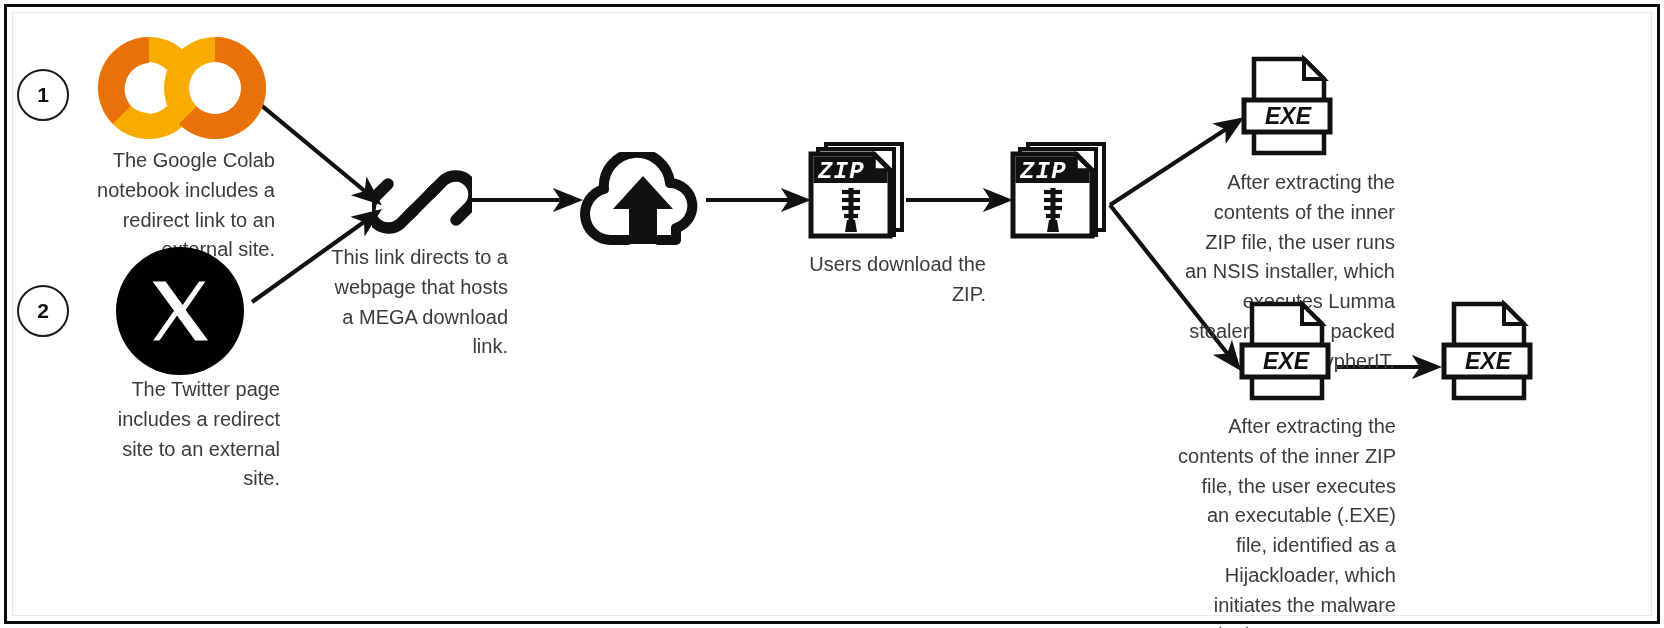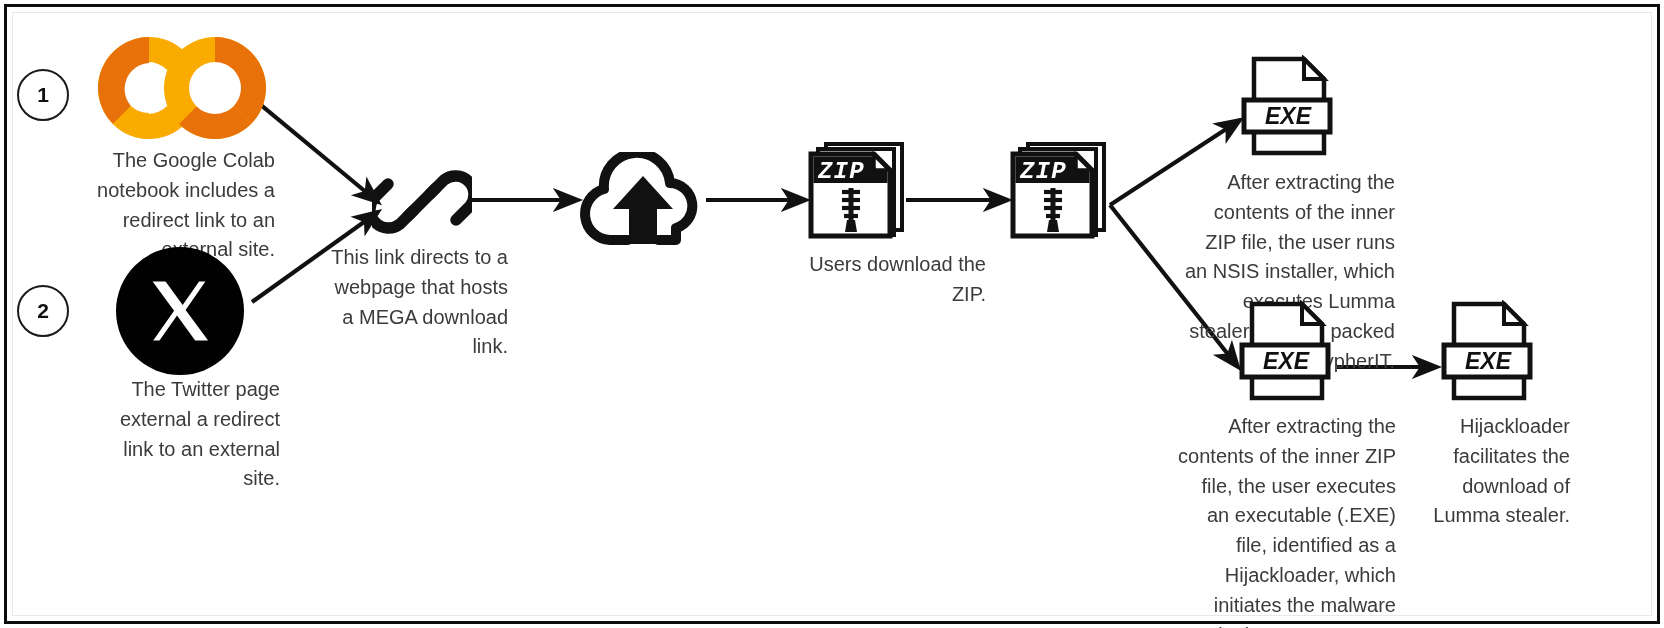--- a/index.html
+++ b/index.html
@@ -148,21 +148,21 @@
   <div class="step-circle" style="left:17px; top:285px;">
     <span>2</span>
   </div>
 
   <div class="xlogo" style="left:116px; top:247px;">
     <svg class="icon-svg" viewBox="0 0 100 100" width="74" height="74">
       <path fill="#ffffff" d="M13 10 L42 49.5 L13.8 90 L22.3 90 L46 56.2 L70.5 90 L88 90 L57.6 48.5 L84.3 10 L75.8 10 L53.6 41.9 L30.5 10 Z"></path>
     </svg>
   </div>
 
-  <div class="caption" style="left:88px; top:375px; width:192px;">The Twitter page external a redirect link to an external site.</div>
+  <div class="caption" style="left:88px; top:375px; width:192px;">The Twitter page includes a redirect site to an external site.</div>
 
   <div class="node" style="left:372px; top:152px;">
     <svg class="icon-svg" viewBox="0 0 100 100" width="100" height="100">
       <g stroke="#111111" stroke-width="11.5" fill="none" stroke-linecap="round">
 
         <path d="M58 42 L72 28 A18.5 18.5 0 0 1 98 54 L84 68"></path>
 
         <path d="M42 58 L28 72 A18.5 18.5 0 0 1 2 46 L16 32"></path>
 
         <path d="M36 64 L64 36"></path>
@@ -252,15 +252,14 @@
 
   <div class="node" style="left:1440px; top:300px;">
     <svg class="icon-svg" viewBox="0 0 96 102" width="96" height="102">
       <path d="M14 4 L64 4 L84 24 L84 98 L14 98 Z" fill="#ffffff" stroke="#111111" stroke-width="4.5" stroke-linejoin="miter"></path>
       <path d="M64 4 L64 24 L84 24 Z" fill="#ffffff" stroke="#111111" stroke-width="4" stroke-linejoin="miter"></path>
       <rect x="4" y="45" width="86" height="32" fill="#ffffff" stroke="#111111" stroke-width="5"></rect>
       <text x="48" y="69" text-anchor="middle" font-family="'Liberation Sans', sans-serif" font-size="23" font-weight="bold" fill="#111111">EXE</text>
     </svg>
   </div>
 
-  <div class="caption" style="left:1412px; top:412px; width:158px;">Hijackloader facilitates the download of Lumma stealer.</div>
 
 </div>
 
 </body></html>

